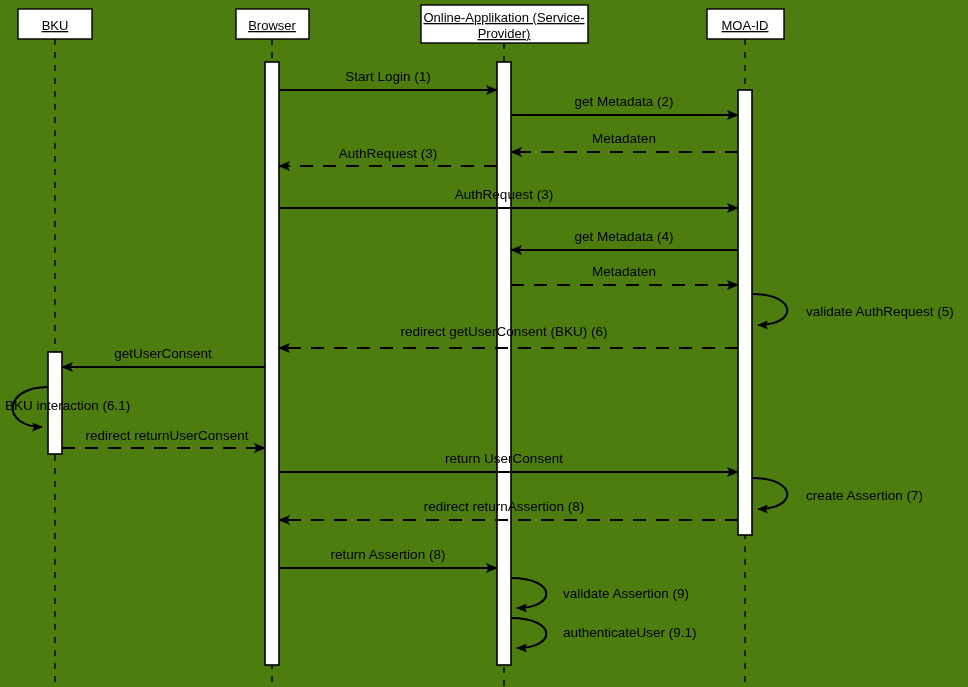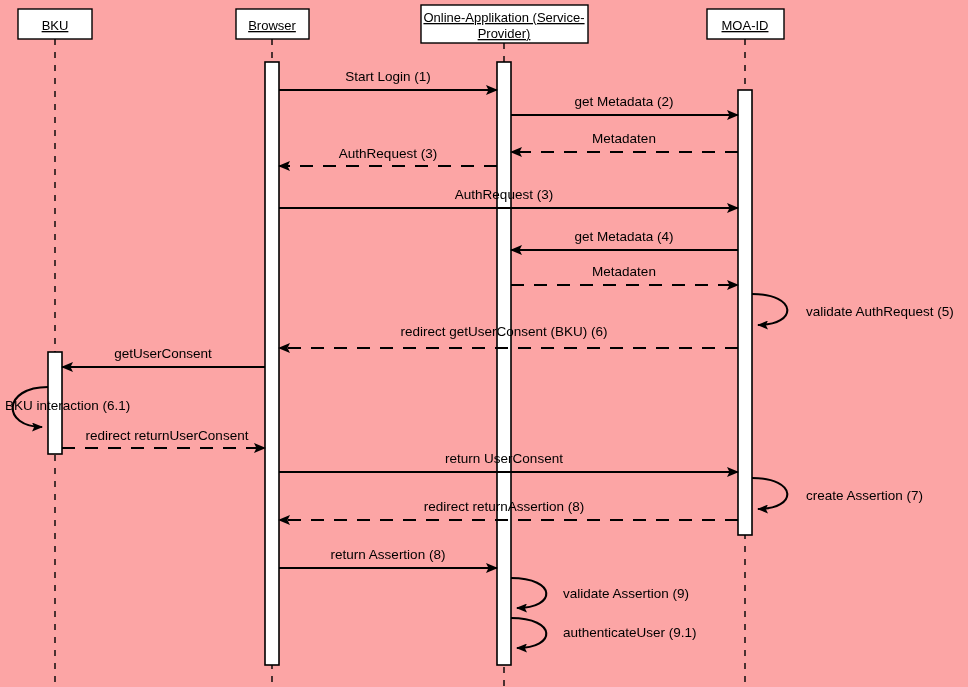--- a/index.html
+++ b/index.html
@@ -7,21 +7,21 @@
     padding: 0;
     background: #ffffff;
   }
   body {
     font-family: "Liberation Sans", sans-serif;
   }
   #canvas {
     position: relative;
     width: 968px;
     height: 687px;
-    background: #fca5a5;
+    background: #4d7c0f;
     overflow: hidden;
   }
   #canvas svg {
     position: absolute;
     left: 0;
     top: 0;
   }
   .lifeline-title {
     font-size: 13px;
     fill: #000000;

